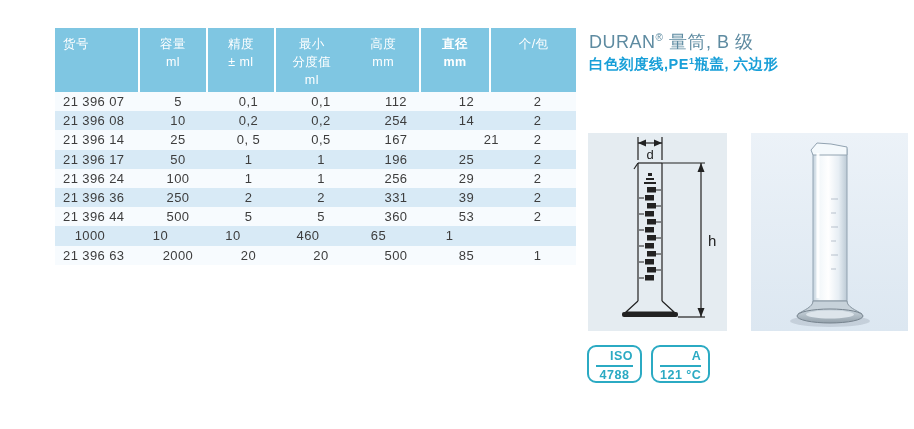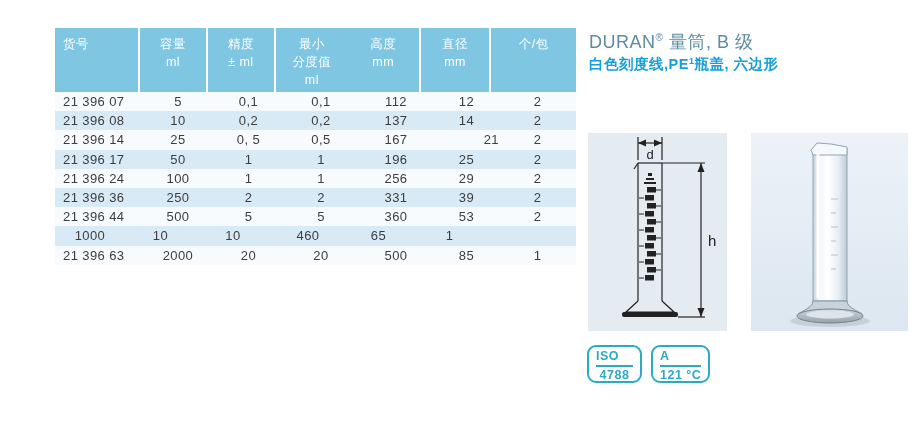--- a/index.html
+++ b/index.html
@@ -29,21 +29,21 @@
       color:var(--subtitle_text,#189fd8);letter-spacing:.5px;white-space:nowrap;}
   .product-subtitle sup{font-size:9px;vertical-align:5px;}
   .diagram{position:absolute;left:568px;top:133px;width:139px;height:198px;
       background:var(--diagram_bg,#e5ecf1);}
   .photo{position:absolute;left:731px;top:133px;width:157px;height:198px;
       background:linear-gradient(var(--photo_bg_top,#ecf2f8),var(--photo_bg_bottom,#dce7f1));}
   .badges{position:absolute;left:567px;top:345px;display:flex;gap:9px;}
   .badge{box-sizing:border-box;min-width:55px;height:38px;border:2px solid var(--badge_accent,#2baac3);
       border-radius:9px;color:var(--badge_accent,#2baac3);padding:2px 7px 0 7px;
       display:flex;flex-direction:column;align-items:stretch;background:#fff;}
-  .badge-top{font-size:12.5px;font-weight:bold;text-align:left;line-height:15px;letter-spacing:.5px;}
+  .badge-top{font-size:12.5px;font-weight:bold;text-align:right;line-height:15px;letter-spacing:.5px;}
   .badge-line{border-top:2px solid var(--badge_accent,#2baac3);margin:1px 0 0 0;}
   .badge-bottom{font-size:12.5px;font-weight:bold;text-align:center;line-height:16px;letter-spacing:.5px;white-space:nowrap;}
   svg{display:block;}
 </style>
 </head>
 <body>
 
 <div class="page">
 
   <div class="spec-table">
@@ -61,21 +61,21 @@
         </div>
         <div class="th" style="width: 74px;">
           <div>最小</div>
           <div>分度值</div>
           <div>ml</div>
         </div>
         <div class="th sep" style="width: 76px;">
           <div>高度</div>
           <div>mm</div>
         </div>
-        <div class="th sep" style="width: 73px;">
+        <div class="th sep" style="width: 73px; font-weight: bold;">
           <div>直径</div>
           <div>mm</div>
         </div>
         <div class="th" style="width: 88px;">
           <div>个/包</div>
         </div>
       </div>
     <div id="tbody">
         <div class="tr">
           <div class="td first" style="width: 88px;">21 396 07</div>
@@ -84,21 +84,21 @@
           <div class="td" style="width: 74px;">0,1</div>
           <div class="td" style="width: 76px;">112</div>
           <div class="td" style="width: 65px;">12</div>
           <div class="td" style="width: 77px;">2</div>
         </div>
         <div class="tr alt">
           <div class="td first" style="width: 88px;">21 396 08</div>
           <div class="td" style="width: 70px;">10</div>
           <div class="td" style="width: 71px;">0,2</div>
           <div class="td" style="width: 74px;">0,2</div>
-          <div class="td" style="width: 76px;">137</div>
+          <div class="td" style="width: 76px;">254</div>
           <div class="td" style="width: 65px;">14</div>
           <div class="td" style="width: 77px;">2</div>
         </div>
         <div class="tr">
           <div class="td first" style="width: 88px;">21 396 14</div>
           <div class="td" style="width: 70px;">25</div>
           <div class="td" style="width: 71px;">0, 5</div>
           <div class="td" style="width: 74px;">0,5</div>
           <div class="td" style="width: 76px;">167</div>
           <div class="td" style="width: 65px; text-align: right;">21</div>

